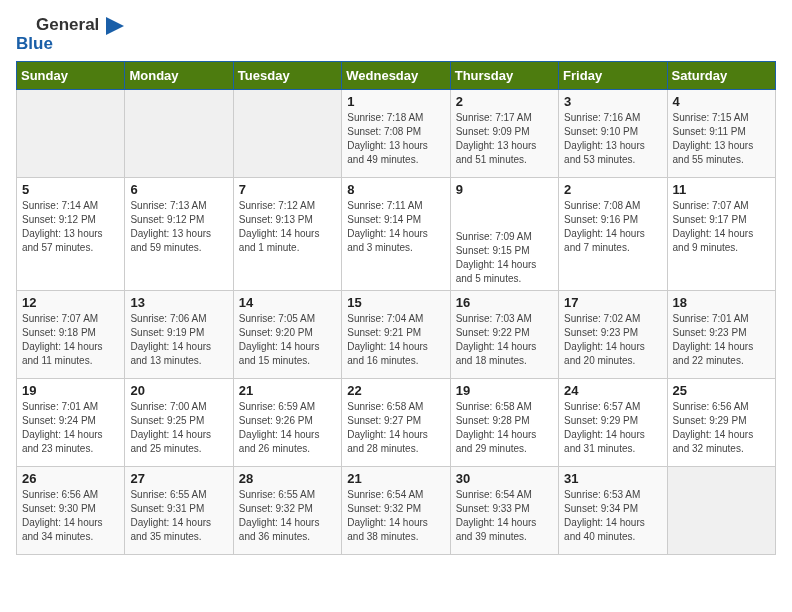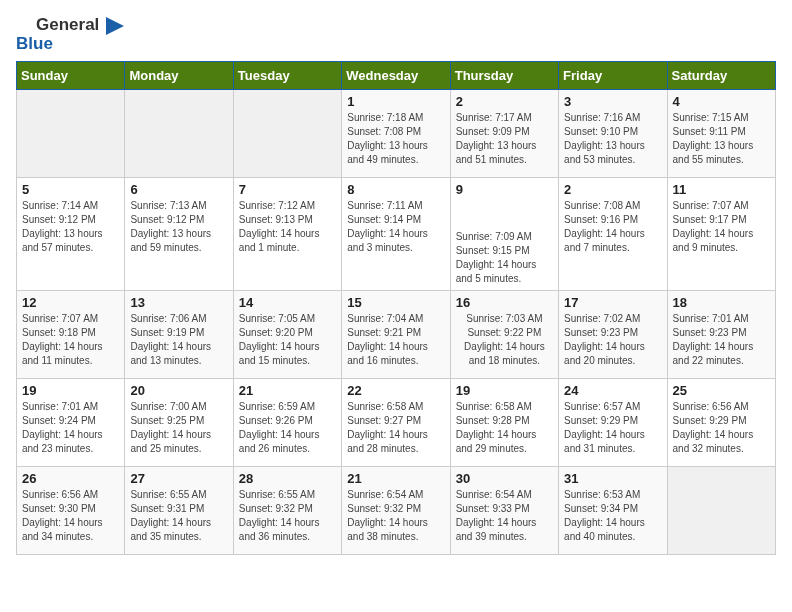--- a/index.html
+++ b/index.html
@@ -218,21 +218,21 @@
         </td>
         <td>
           <span class="day-number">15</span>
           <div class="cell-info" style="white-space: pre-line;">Sunrise: 7:04 AM
 Sunset: 9:21 PM
 Daylight: 14 hours
 and 16 minutes.</div>
         </td>
         <td>
           <span class="day-number">16</span>
-          <div class="cell-info" style="white-space: pre-line; text-align: center;">Sunrise: 7:03 AM
+          <div class="cell-info" style="white-space: pre-line;">Sunrise: 7:03 AM
 Sunset: 9:22 PM
 Daylight: 14 hours
 and 18 minutes.</div>
         </td>
         <td>
           <span class="day-number">17</span>
           <div class="cell-info" style="white-space: pre-line;">Sunrise: 7:02 AM
 Sunset: 9:23 PM
 Daylight: 14 hours
 and 20 minutes.</div>

